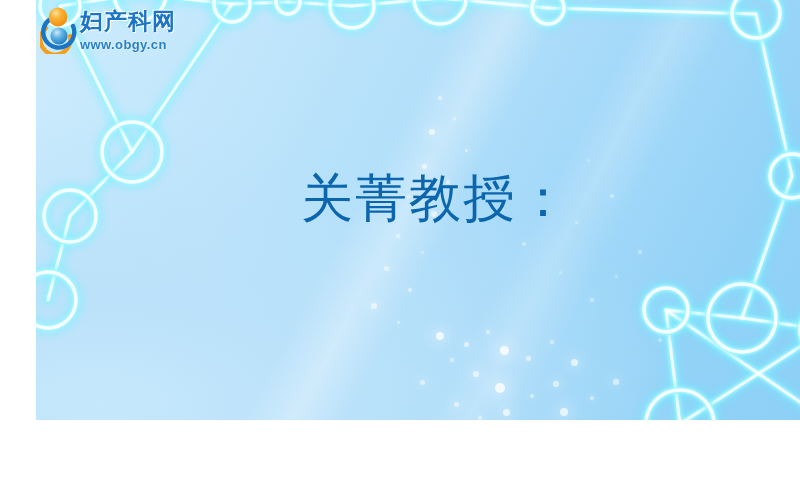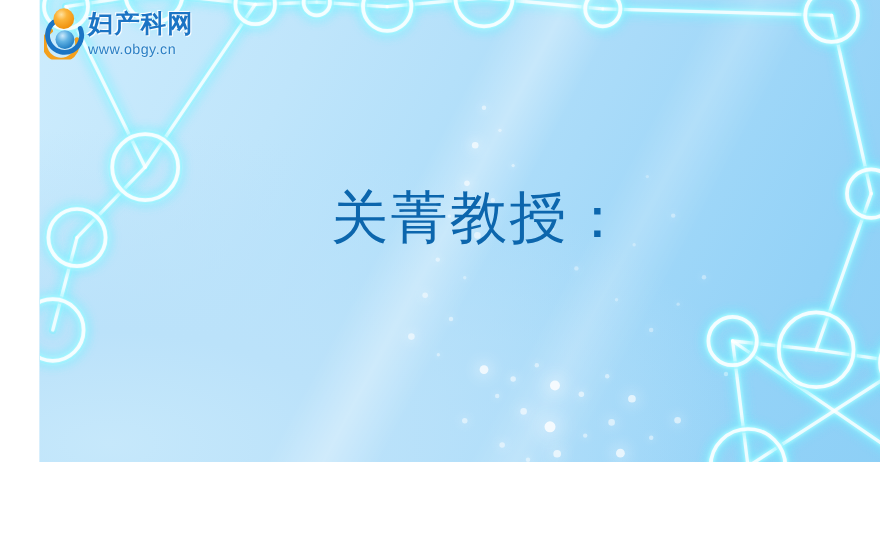--- a/index.html
+++ b/index.html
@@ -84,21 +84,21 @@
     color: #1b74c4;
     letter-spacing: 1px;
     text-shadow:
       0 0 2px #ffffff,
       1px 1px 0 rgba(255,255,255,0.95),
       -1px -1px 0 rgba(255,255,255,0.95);
   }
   .logo-url {
     margin-top: 5px;
     font-size: 13px;
-    font-weight: 400;
+    font-weight: 700;
     color: #2a7fc4;
     letter-spacing: 0.4px;
     text-shadow: 0 0 2px rgba(255,255,255,0.9);
   }
 
   
   .headline {
     position: absolute;
     left: 0;
     right: 0;

